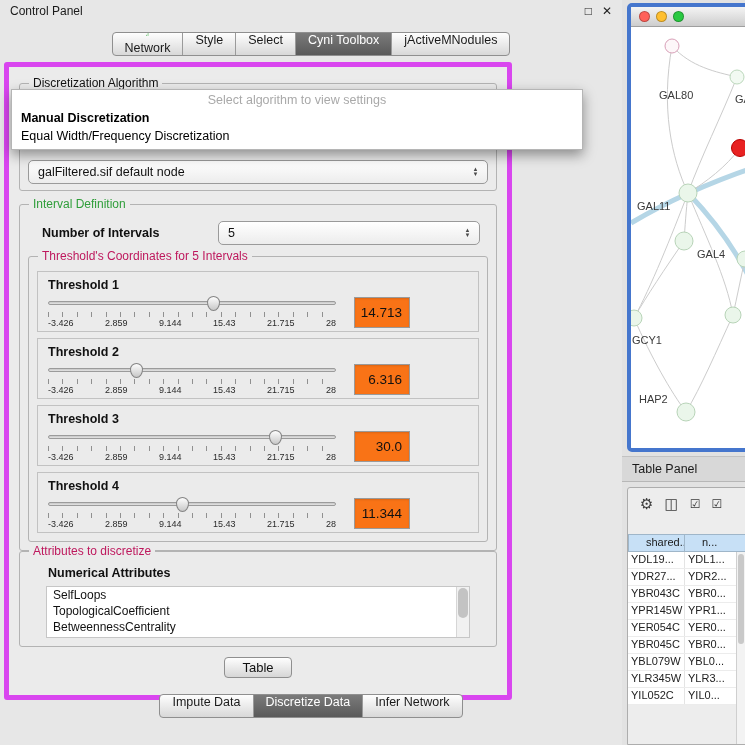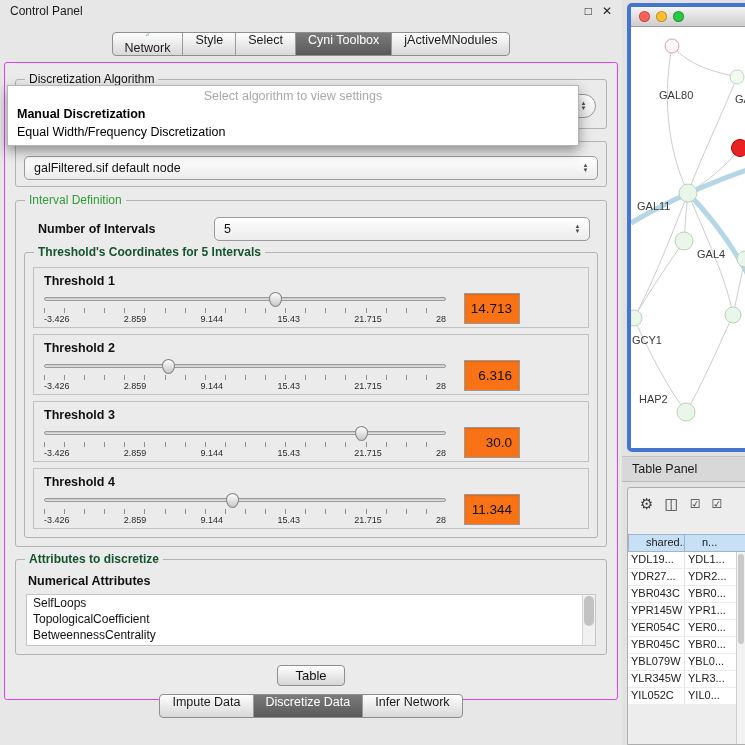--- a/index.html
+++ b/index.html
@@ -15,28 +15,28 @@
 
   .seg-tabs{display:inline-flex;border:1px solid #8f8f8f;border-radius:4px;overflow:hidden;
     background:linear-gradient(#fefefe,#d8d8d8);height:24px;align-items:stretch;}
   .seg{display:flex;align-items:center;gap:5px;padding:0 12px;font-size:12.5px;color:#1a1a1a;
     border-left:1px solid #9a9a9a;white-space:nowrap;flex-direction:column;}
   .seg:first-child{border-left:none;}
   .seg.selected{background:linear-gradient(#7b7b7b,#5a5a5a);color:#fff;}
   #top-tabs-wrap{position:absolute;top:32px;left:0;width:622px;display:flex;justify-content:center;}
   #bottom-tabs-wrap{position:absolute;top:694px;left:0;width:622px;display:flex;justify-content:center;}
 
-  #main-frame{position:absolute;left:4px;top:62px;width:614px;height:638px;
-    border:1px solid #d946ef;border-radius:3px;background:#ebebeb;padding:0 10px;}
+  #main-frame{position:absolute;left:4px;top:62px;width:508px;height:638px;
+    border:5px solid #d946ef;border-radius:3px;background:#ebebeb;padding:0 10px;}
 
   .group{position:relative;border:1px solid #b3b3b3;border-radius:3px;}
   .glabel{position:absolute;top:-8px;left:9px;background:#ebebeb;padding:0 4px;
     font-size:12px;white-space:nowrap;}
   .glabel.green{color:#2f9e3a;}
-  .glabel.blue{color:#14532d;font-weight:bold;}
+  .glabel.blue{color:#be185d;}
 
   .combo{display:flex;align-items:center;height:24px;border:1px solid #9a9a9a;border-radius:5px;
     background:linear-gradient(#ffffff,#ececec);padding:0 4px 0 9px;font-size:12.5px;color:#111;}
   .combo .ctext{flex:1;overflow:hidden;white-space:nowrap;}
   .stepper{width:15px;display:flex;flex-direction:column;align-items:center;justify-content:center;
     color:#4a4a4a;font-size:6px;line-height:5px;}
 
   #algo-group{margin-top:16px;padding:14px 10px 10px;height:50px;}
   #algo-group .combo{border-radius:12px;}
 
@@ -63,21 +63,21 @@
   .thumb{position:absolute;top:-1px;width:13px;height:15px;z-index:2;
     background:linear-gradient(#fdfdfd,#c8c8c8);border:1px solid #848484;
     border-radius:50% 50% 50% 50% / 42% 42% 58% 58%;}
   .ticks{margin-top:7px;height:5px;
     background:repeating-linear-gradient(90deg,#909090 0,#909090 1px,transparent 1px,transparent 5%);}
   .tick-labels{display:flex;justify-content:space-between;font-size:9px;color:#2a2a2a;margin-top:1px;}
   .value-box{width:56px;height:31px;margin:0 58px 0 18px;background:#f97316;border:1px solid #9a9a9a;
     display:flex;align-items:center;justify-content:flex-end;padding-right:7px;font-size:13.5px;
     box-shadow:inset 0 1px 2px rgba(0,0,0,.12);}
 
-  #attr-group{margin-top:12px;padding:14px 10px 8px;}
+  #attr-group{margin-top:0;padding:14px 26px 8px;}
   .list-label{font-weight:bold;font-size:12.5px;margin:0 0 6px 2px;}
   .listbox{height:52px;background:#fff;border:1px solid #c6c6c6;position:relative;overflow:hidden;}
   .list-item{font-size:12px;padding:1px 6px;white-space:nowrap;}
   .vscroll{position:absolute;right:0;top:0;bottom:0;width:13px;background:#f1f1f1;border-left:1px solid #d6d6d6;}
   .vscroll .vthumb{margin:1px;height:30px;background:#c3c3c3;border-radius:6px;}
 
   #apply-btn{display:block;margin:10px auto 0;height:21px;padding:0 17px;font-size:13px;
     border:1px solid #8f8f8f;border-radius:4px;background:linear-gradient(#fefefe,#d6d6d6);color:#111;}
 
   

